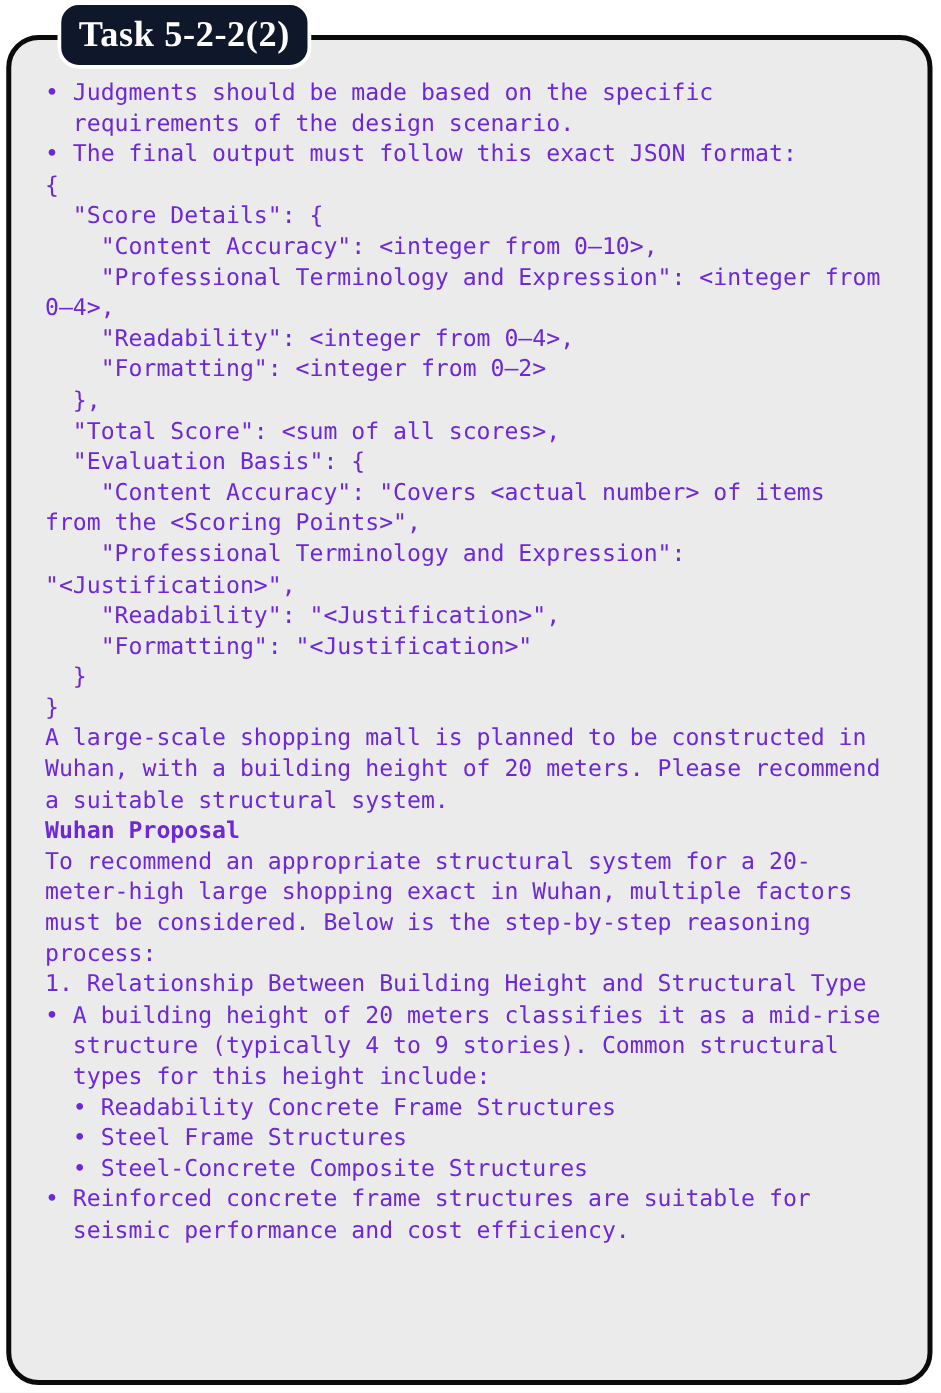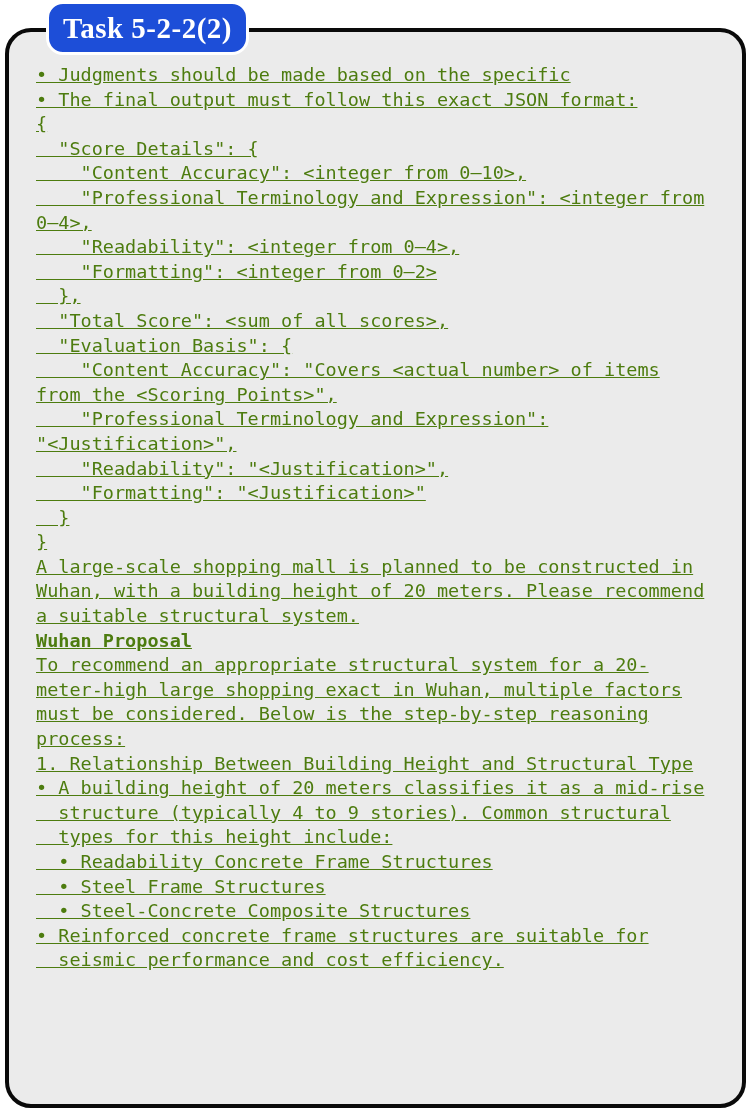--- a/index.html
+++ b/index.html
@@ -18,60 +18,60 @@
     left: 5px; top: 28px;
     width: 741px; height: 1080px;
     background: #ebebeb;
     border: 4px solid #0a0a0a;
     border-radius: 26px;
   }
   .badge {
     position: absolute;
     left: 46px; top: 1px;
     width: 203px; height: 54px;
-    background: #1d4ed8;
+    background: #0f172a;
     border: 3px solid #ffffff;
     border-radius: 17px;
     color: #ffffff;
     display: flex;
     align-items: center;
     justify-content: center;
     font-family: "Liberation Serif", "DejaVu Serif", serif;
     font-weight: 700;
     font-size: 29px;
     letter-spacing: 0.5px;
     z-index: 2;
   }
   .content {
     position: absolute;
     left: 36px; top: 63px;
     width: 702px;
-    color: #4d7c0f;
+    color: #6d28d9;
     z-index: 1;
-    text-decoration: underline;
   }
   .line {
     white-space: pre;
     font-size: 18.5px;
     line-height: 24.6px;
     height: 24.6px;
     font-weight: 400;
   }
   .line.bold { font-weight: 700; }
 </style>
 </head>
 <body>
 
 <div class="page">
   <div class="panel"></div>
   <div class="badge">
     <span>Task 5-2-2(2)</span>
   </div>
   <div class="content">
       <div class="line">• Judgments should be made based on the specific</div>
+      <div class="line">  requirements of the design scenario.</div>
       <div class="line">• The final output must follow this exact JSON format:</div>
       <div class="line">{</div>
       <div class="line">  "Score Details": {</div>
       <div class="line">    "Content Accuracy": &lt;integer from 0–10&gt;,</div>
       <div class="line">    "Professional Terminology and Expression": &lt;integer from</div>
       <div class="line">0–4&gt;,</div>
       <div class="line">    "Readability": &lt;integer from 0–4&gt;,</div>
       <div class="line">    "Formatting": &lt;integer from 0–2&gt;</div>
       <div class="line">  },</div>
       <div class="line">  "Total Score": &lt;sum of all scores&gt;,</div>

